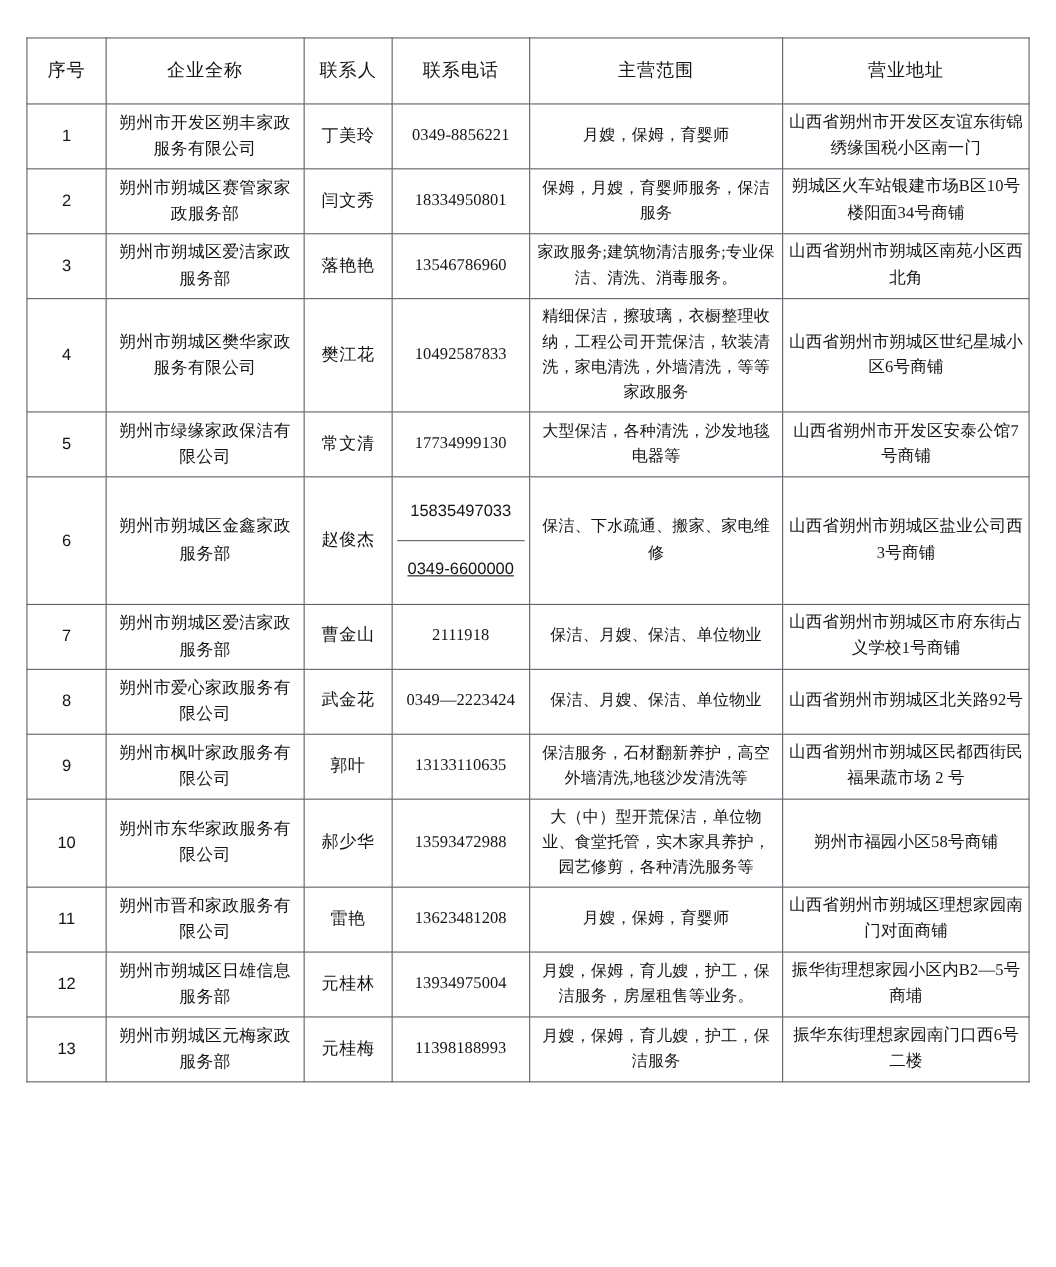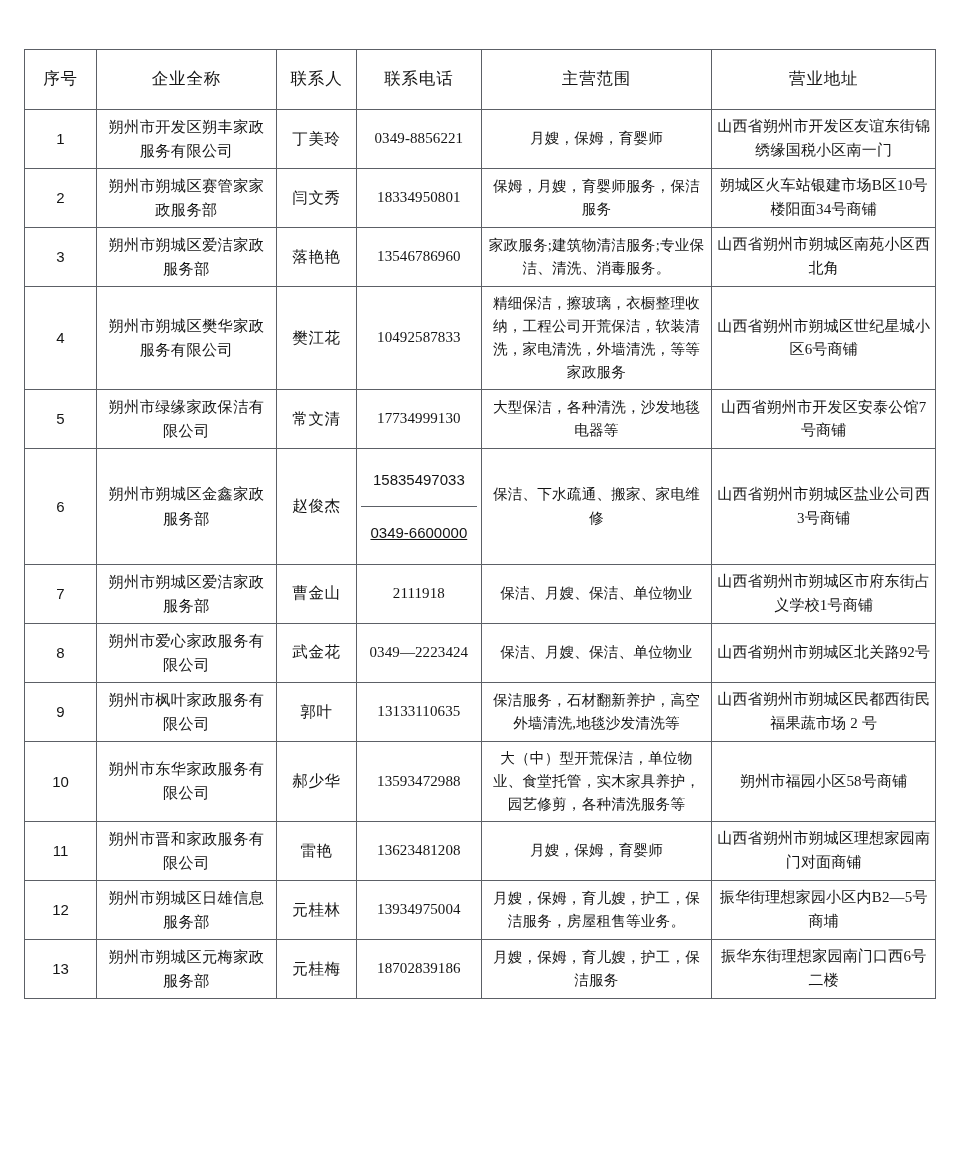--- a/index.html
+++ b/index.html
@@ -13,21 +13,21 @@
     height: 1152px;
     font-family: "Liberation Serif", "DejaVu Serif", serif;
     color: #141414;
     overflow: hidden;
   }
   #sheet {
     position: relative;
     width: 960px;
     height: 1152px;
     background: #ffffff;
-    padding: 49px 24px 0 24px;
+    padding: 34px 24px 0 24px;
   }
   table.reg {
     width: 912px;
     border-collapse: collapse;
     table-layout: fixed;
     background: #fff;
   }
   table.reg col.c-idx   { width: 69px; }
   table.reg col.c-name  { width: 172px; }
   table.reg col.c-contact { width: 77px; }
@@ -232,20 +232,20 @@
         <td class="contact">元桂林</td>
         <td class="phone">13934975004</td>
         <td class="scope">月嫂，保姆，育儿嫂，护工，保洁服务，房屋租售等业务。</td>
         <td class="addr">振华街理想家园小区内B2—5号商埔</td>
       </tr>
 
       <tr>
         <td class="idx">13</td>
         <td class="cname">朔州市朔城区元梅家政服务部</td>
         <td class="contact">元桂梅</td>
-        <td class="phone">18702839186</td>
+        <td class="phone">11398188993</td>
         <td class="scope">月嫂，保姆，育儿嫂，护工，保洁服务</td>
         <td class="addr">振华东街理想家园南门口西6号二楼</td>
       </tr>
 
     </tbody>
   </table>
 </div>
 
 </body></html>

